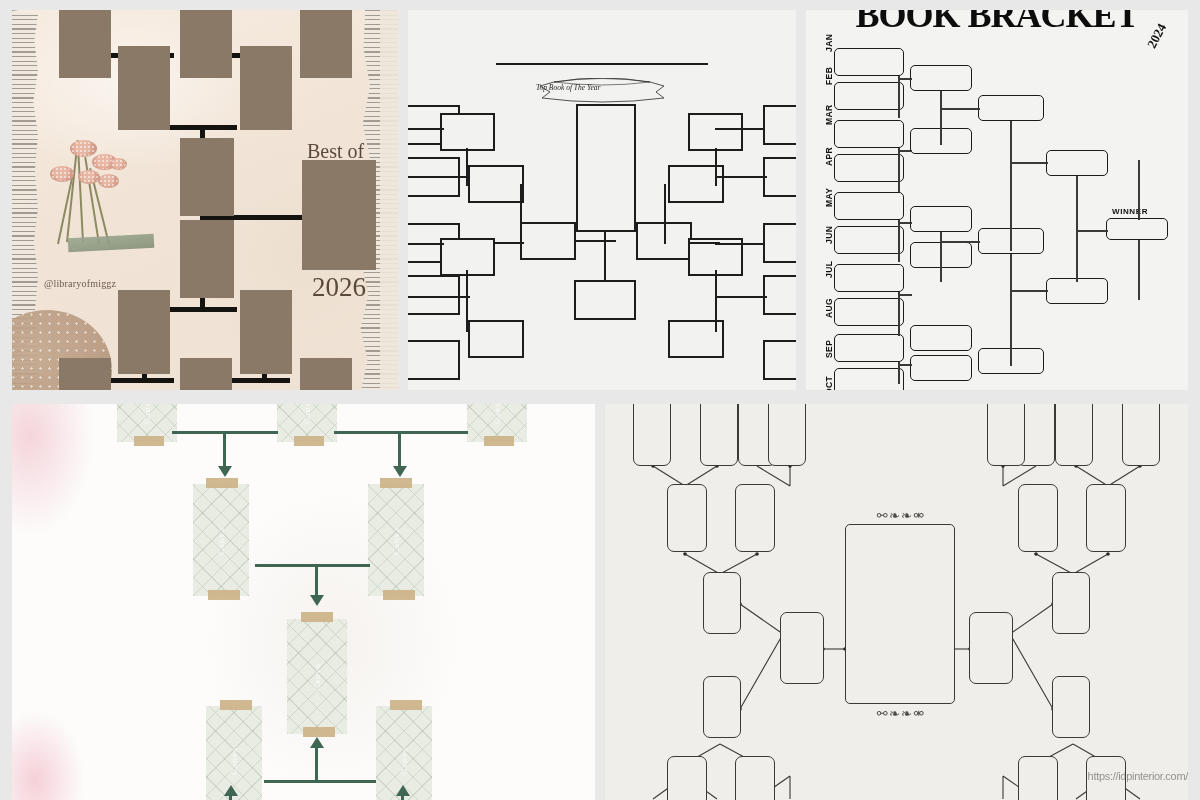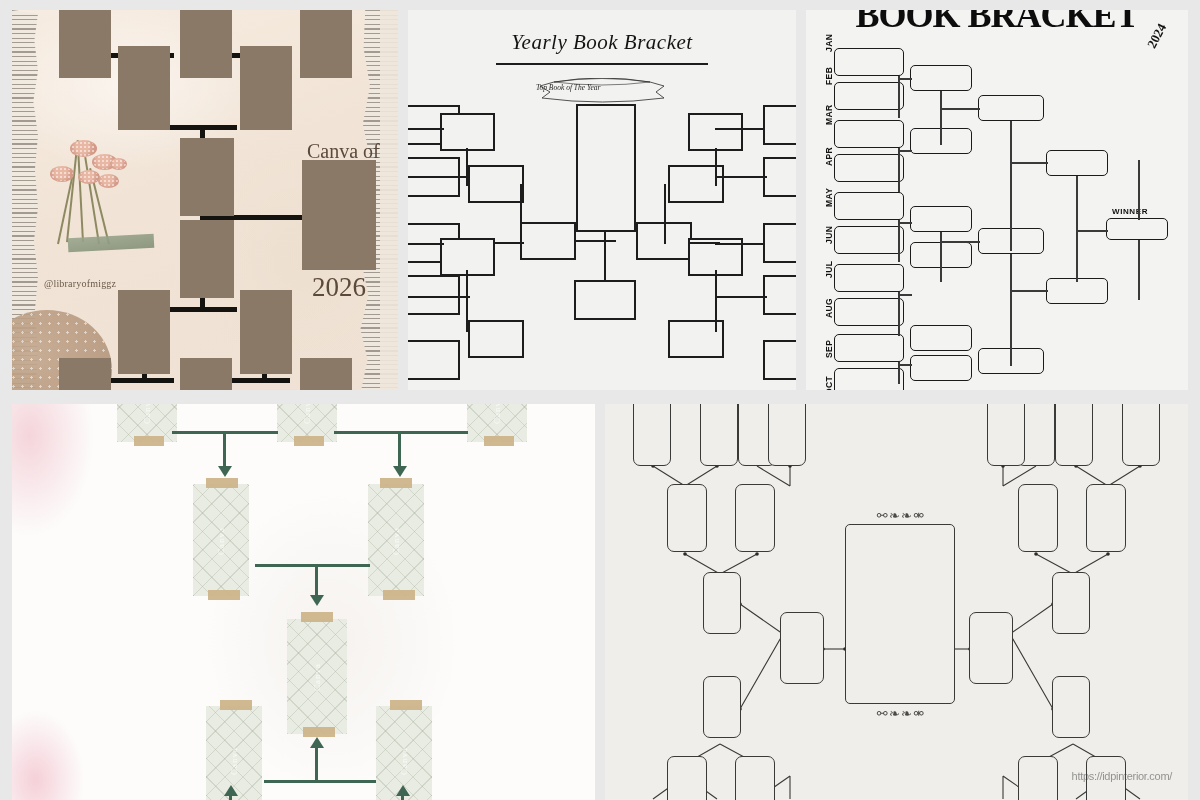--- a/index.html
+++ b/index.html
@@ -121,21 +121,21 @@
   .ghead { position:absolute; width:0; height:0; }
 
   
   #panel5 { left: 605px; top: 404px; width: 583px; height: 396px; background:#efeeea; }
   .p5box { position:absolute; border:1.1px solid #3a3a38; border-radius:7px; background:#efeeea; }
   #p5-center { position:absolute; left:240px; top:120px; width:110px; height:180px;
                border:1.2px solid #3a3a38; border-radius:5px; background:#efeeea; }
   .flourish { position:absolute; width:110px; height:16px; left:240px;
               color:#4a4a46; font-size:13px; text-align:center; line-height:16px;
               font-family:"Liberation Serif", serif; letter-spacing:-1px; }
-  #p5-watermark { position:absolute; right:16px; bottom:18px; font-size:11px;
+  #p5-watermark { position:absolute; right:0; bottom:18px; font-size:11px;
                   color:rgba(70,70,70,.55); font-family:"Liberation Sans", sans-serif;
                   letter-spacing:-.3px; }
 </style>
 </head>
 <body>
 
 <div id="grid">
 
   <div class="panel" id="panel1">
     <div id="p1-paper"></div>
@@ -181,27 +181,26 @@
     <div class="p1box" style="left:288px; top:-4px;  width:52px; height:72px;"></div>
     <div class="p1box" style="left:168px; top:128px; width:54px; height:78px;"></div>
     <div class="p1box" style="left:168px; top:210px; width:54px; height:78px;"></div>
     <div class="p1box" style="left:290px; top:150px; width:74px; height:110px;"></div>
     <div class="p1box" style="left:106px; top:280px; width:52px; height:84px;"></div>
     <div class="p1box" style="left:228px; top:280px; width:52px; height:84px;"></div>
     <div class="p1box" style="left:47px;  top:348px; width:52px; height:56px;"></div>
     <div class="p1box" style="left:168px; top:348px; width:52px; height:56px;"></div>
     <div class="p1box" style="left:288px; top:348px; width:52px; height:56px;"></div>
 
-    <div id="p1-bestof" style="left:295px; top:130px; font-size:20px;">Canva of</div>
+    <div id="p1-bestof" style="left:295px; top:130px; font-size:20px;">Best of</div>
     <div id="p1-year" style="left:300px; top:262px; font-size:27px;">2026</div>
     <div id="p1-handle" style="left:32px; top:268px; font-size:10px;">@libraryofmiggz</div>
   </div>
 
   <div class="panel" id="panel2">
-    <div id="p2-title">Yearly Book Bracket</div>
     <div id="p2-rule"></div>
 
     <div id="p2-banner">
       <svg width="132" height="28" viewBox="0 0 132 28" aria-hidden="true">
         <path d="M4 8 L18 4 Q66 -4 114 4 L128 8 L120 14 L128 20 Q66 28 6 20 L14 14 Z" fill="#f2f2f0" stroke="#2a2a2a" stroke-width="0.8"></path>
         <path d="M18 4 Q66 -3 114 4 Q66 10 18 4 Z" fill="none" stroke="#2a2a2a" stroke-width="0.6"></path>
       </svg>
       <div id="p2-banner-text">Top Book of The Year</div>
     </div>
 

